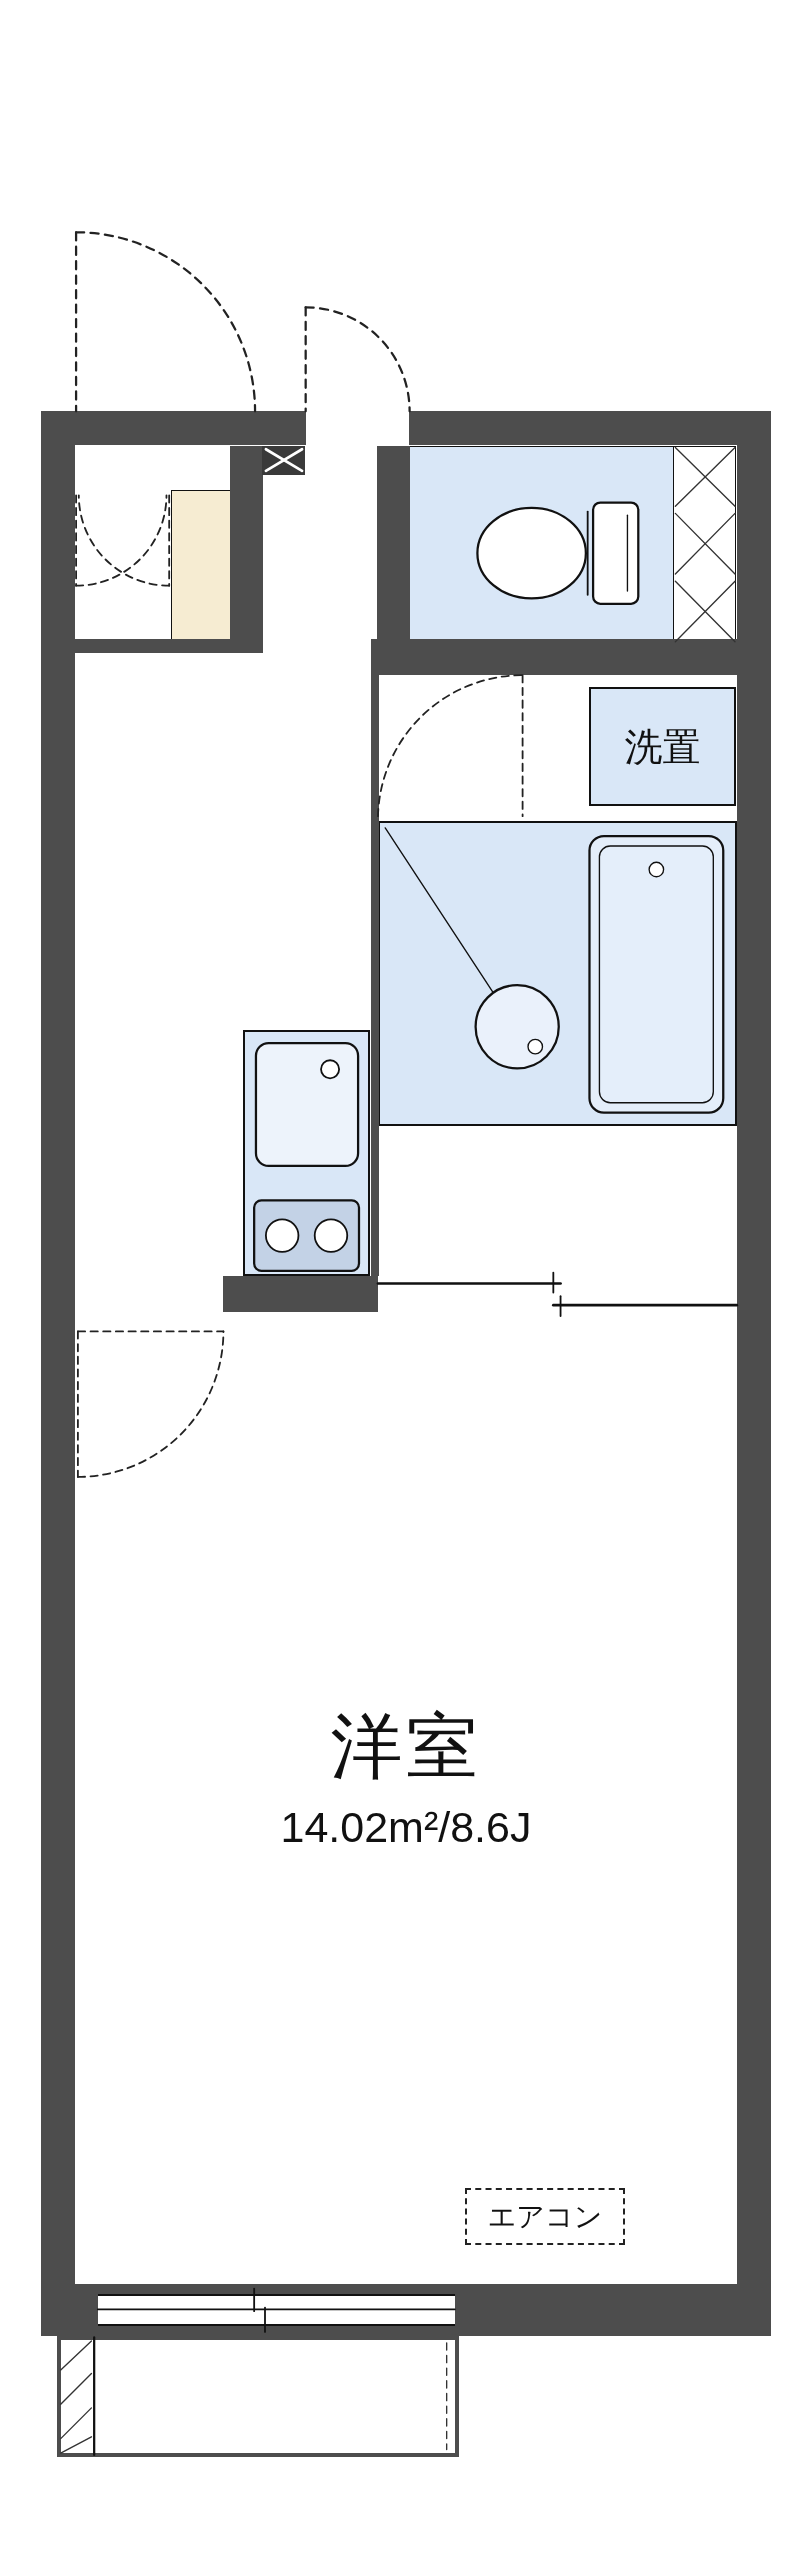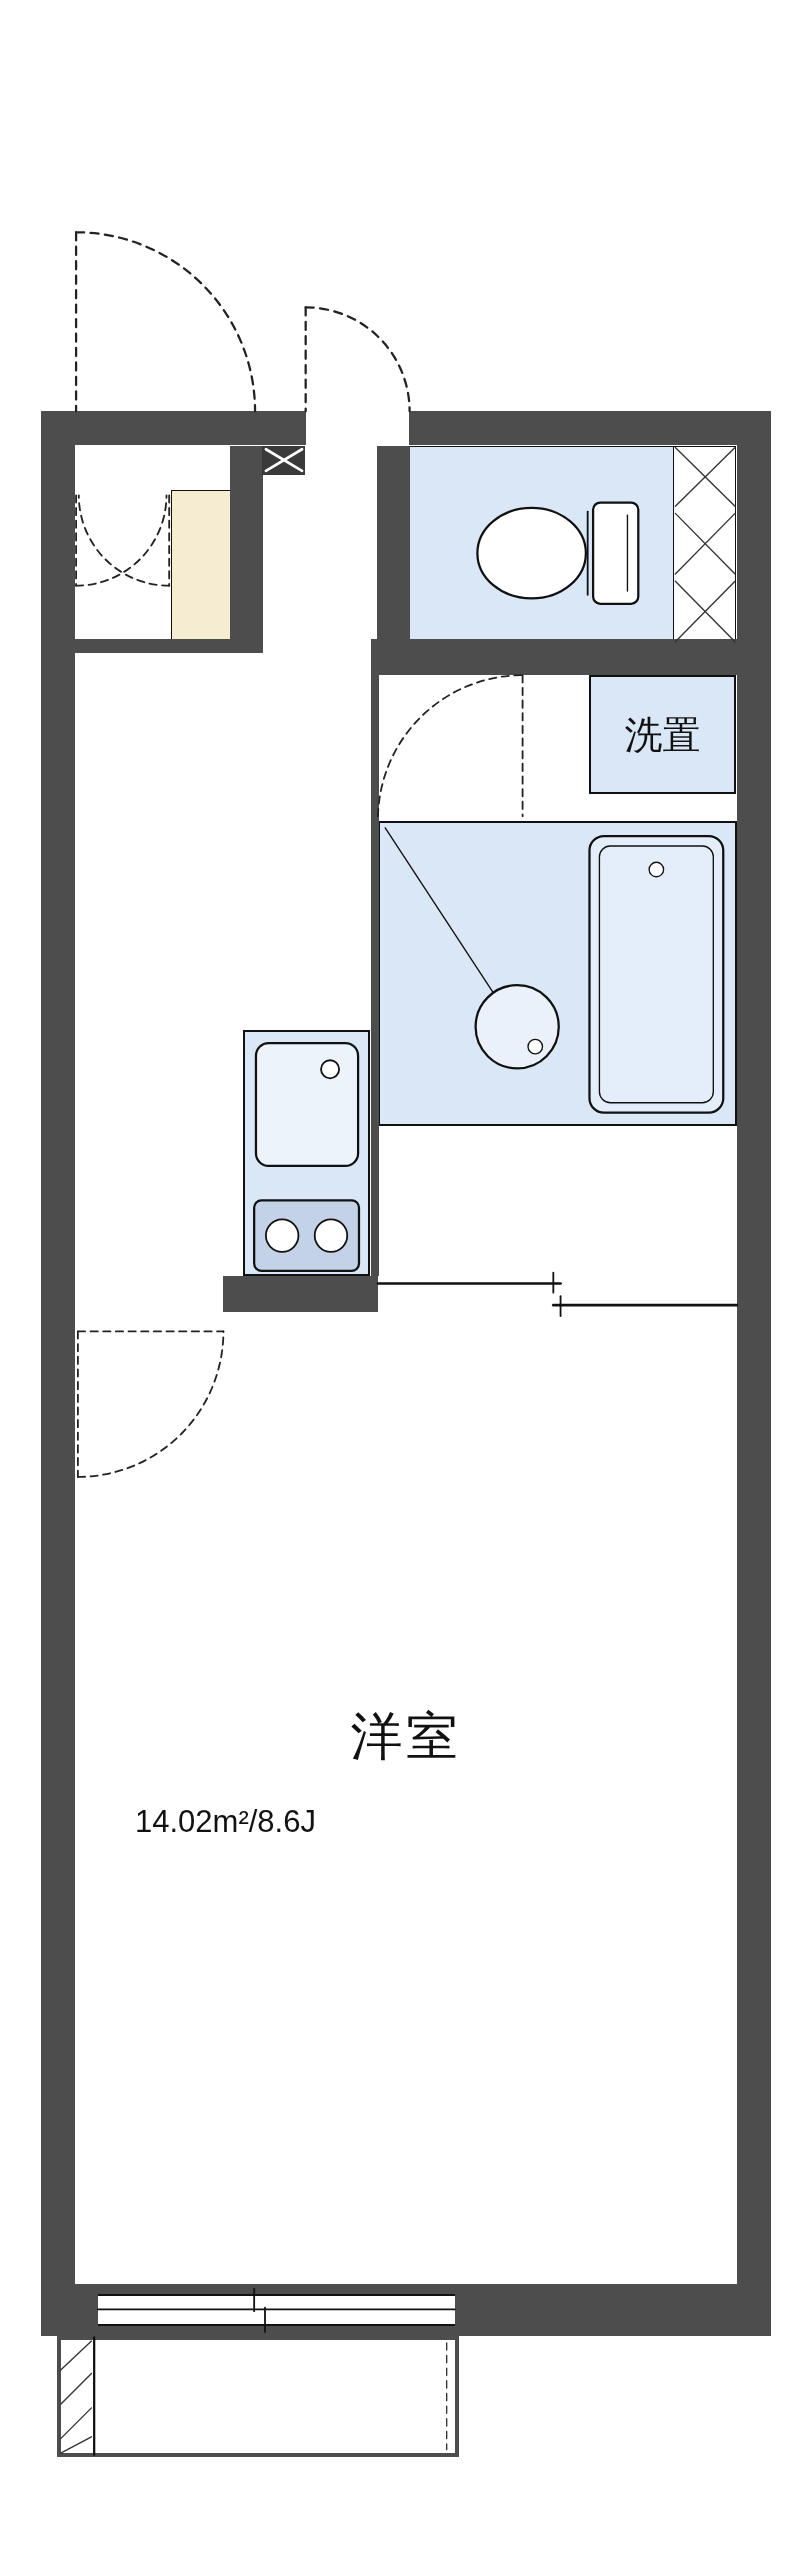--- a/index.html
+++ b/index.html
@@ -11,21 +11,21 @@
   html,body{margin:0;padding:0;background:#fff;}
   #plan{
     position:relative;width:812px;height:2576px;background:#fff;overflow:hidden;
     font-family:"Liberation Sans",sans-serif;color:#111;
   }
   .abs{position:absolute;}
   .wall{background:var(--wall);}
   .room{box-sizing:border-box;}
   .blue{background:var(--blue);border:2.7px solid var(--line);}
   .cream{background:var(--cream);border:1.8px solid var(--line);}
-  .center{display:flex;align-items:center;justify-content:center;}
+  .center{display:flex;align-items:center;justify-content:center;margin-top:12px;}
   .label{color:#111;line-height:1;}
   svg{display:block;}
   #overlay{pointer-events:none;}
 </style>
 </head>
 <body>
 
 <div id="plan">
 
   <div class="abs room blue" style="left:406px;top:446px;width:268px;height:198px;border-width:1.8px;"></div>
@@ -55,23 +55,26 @@
   <div class="abs wall" style="left:371px;top:639px;width:366px;height:36px;"></div>
   <div class="abs wall" style="left:371px;top:675px;width:8.1px;height:601px;"></div>
   <div class="abs wall" style="left:223px;top:1276px;width:155px;height:36px;"></div>
 
   <div class="abs" style="left:262px;top:446px;width:43px;height:29px;background:#3a3a3a;"></div>
 
   <div class="abs" style="left:98px;top:2294px;width:357px;height:32px;background:#fff;border-top:2.7px solid var(--line);border-bottom:2.7px solid var(--line);box-sizing:border-box;"></div>
 
   <div class="abs" style="left:57px;top:2336px;width:402px;height:121px;background:#fff;border:4.5px solid var(--wall);box-sizing:border-box;"></div>
 
+  <div class="abs center" style="left:465px;top:2176px;width:160px;height:57px;border:2.7px dashed #222;box-sizing:border-box;background:#fff;">
+    <span class="label" style="font-size:28px;">エアコン</span>
+  </div>
 
-  <div class="abs label" style="left:135px;top:1710px;width:542px;text-align:center;font-size:52px;letter-spacing:3.6px;">洋室</div>
-  <div class="abs label" style="left:135px;top:1806px;width:542px;font-size:31px;">14.02m²/8.6J</div>
+  <div class="abs label" style="left:135px;top:1710px;width:542px;text-align:center;font-size:72px;letter-spacing:3.6px;">洋室</div>
+  <div class="abs label" style="left:135px;top:1806px;width:542px;text-align:center;font-size:43px;">14.02m²/8.6J</div>
 
   <svg id="overlay" class="abs" style="left:0;top:0;" width="812" height="2576" viewBox="0 0 898 2850" fill="none" stroke-linecap="round">
 
     <g stroke="#fff" stroke-width="3">
       <path d="M 294 497 L 334 521"></path>
       <path d="M 334 497 L 294 521"></path>
     </g>
 
     <g stroke="#222" stroke-width="2.5" stroke-dasharray="9 7">
       <path d="M 84 257 L 84 455"></path>

